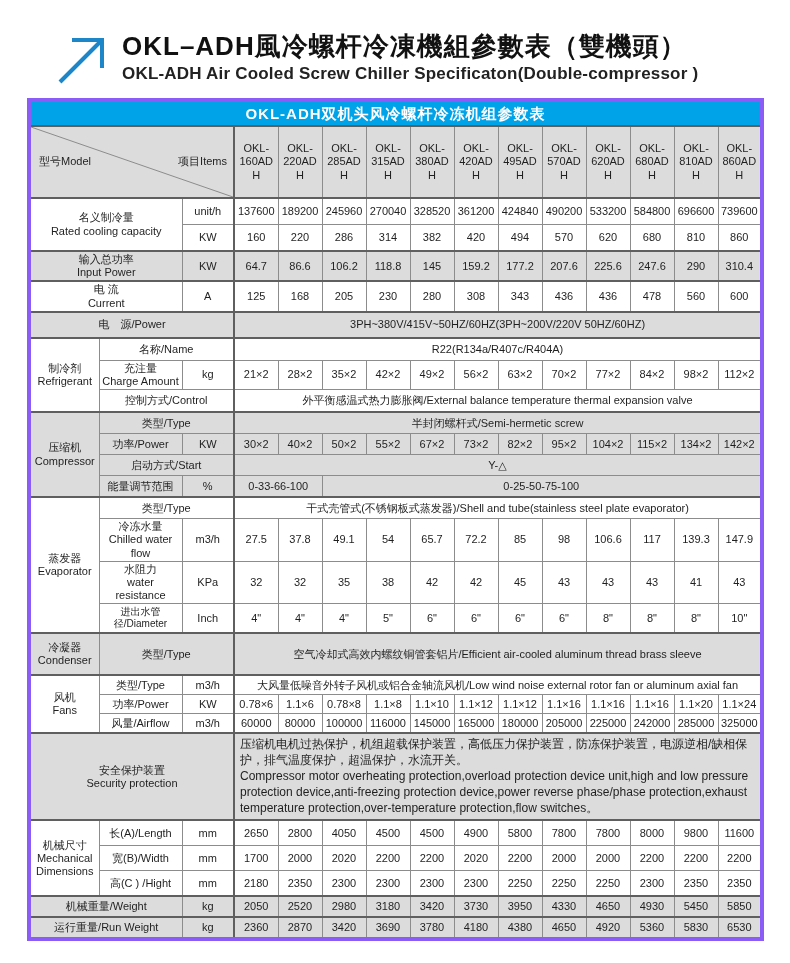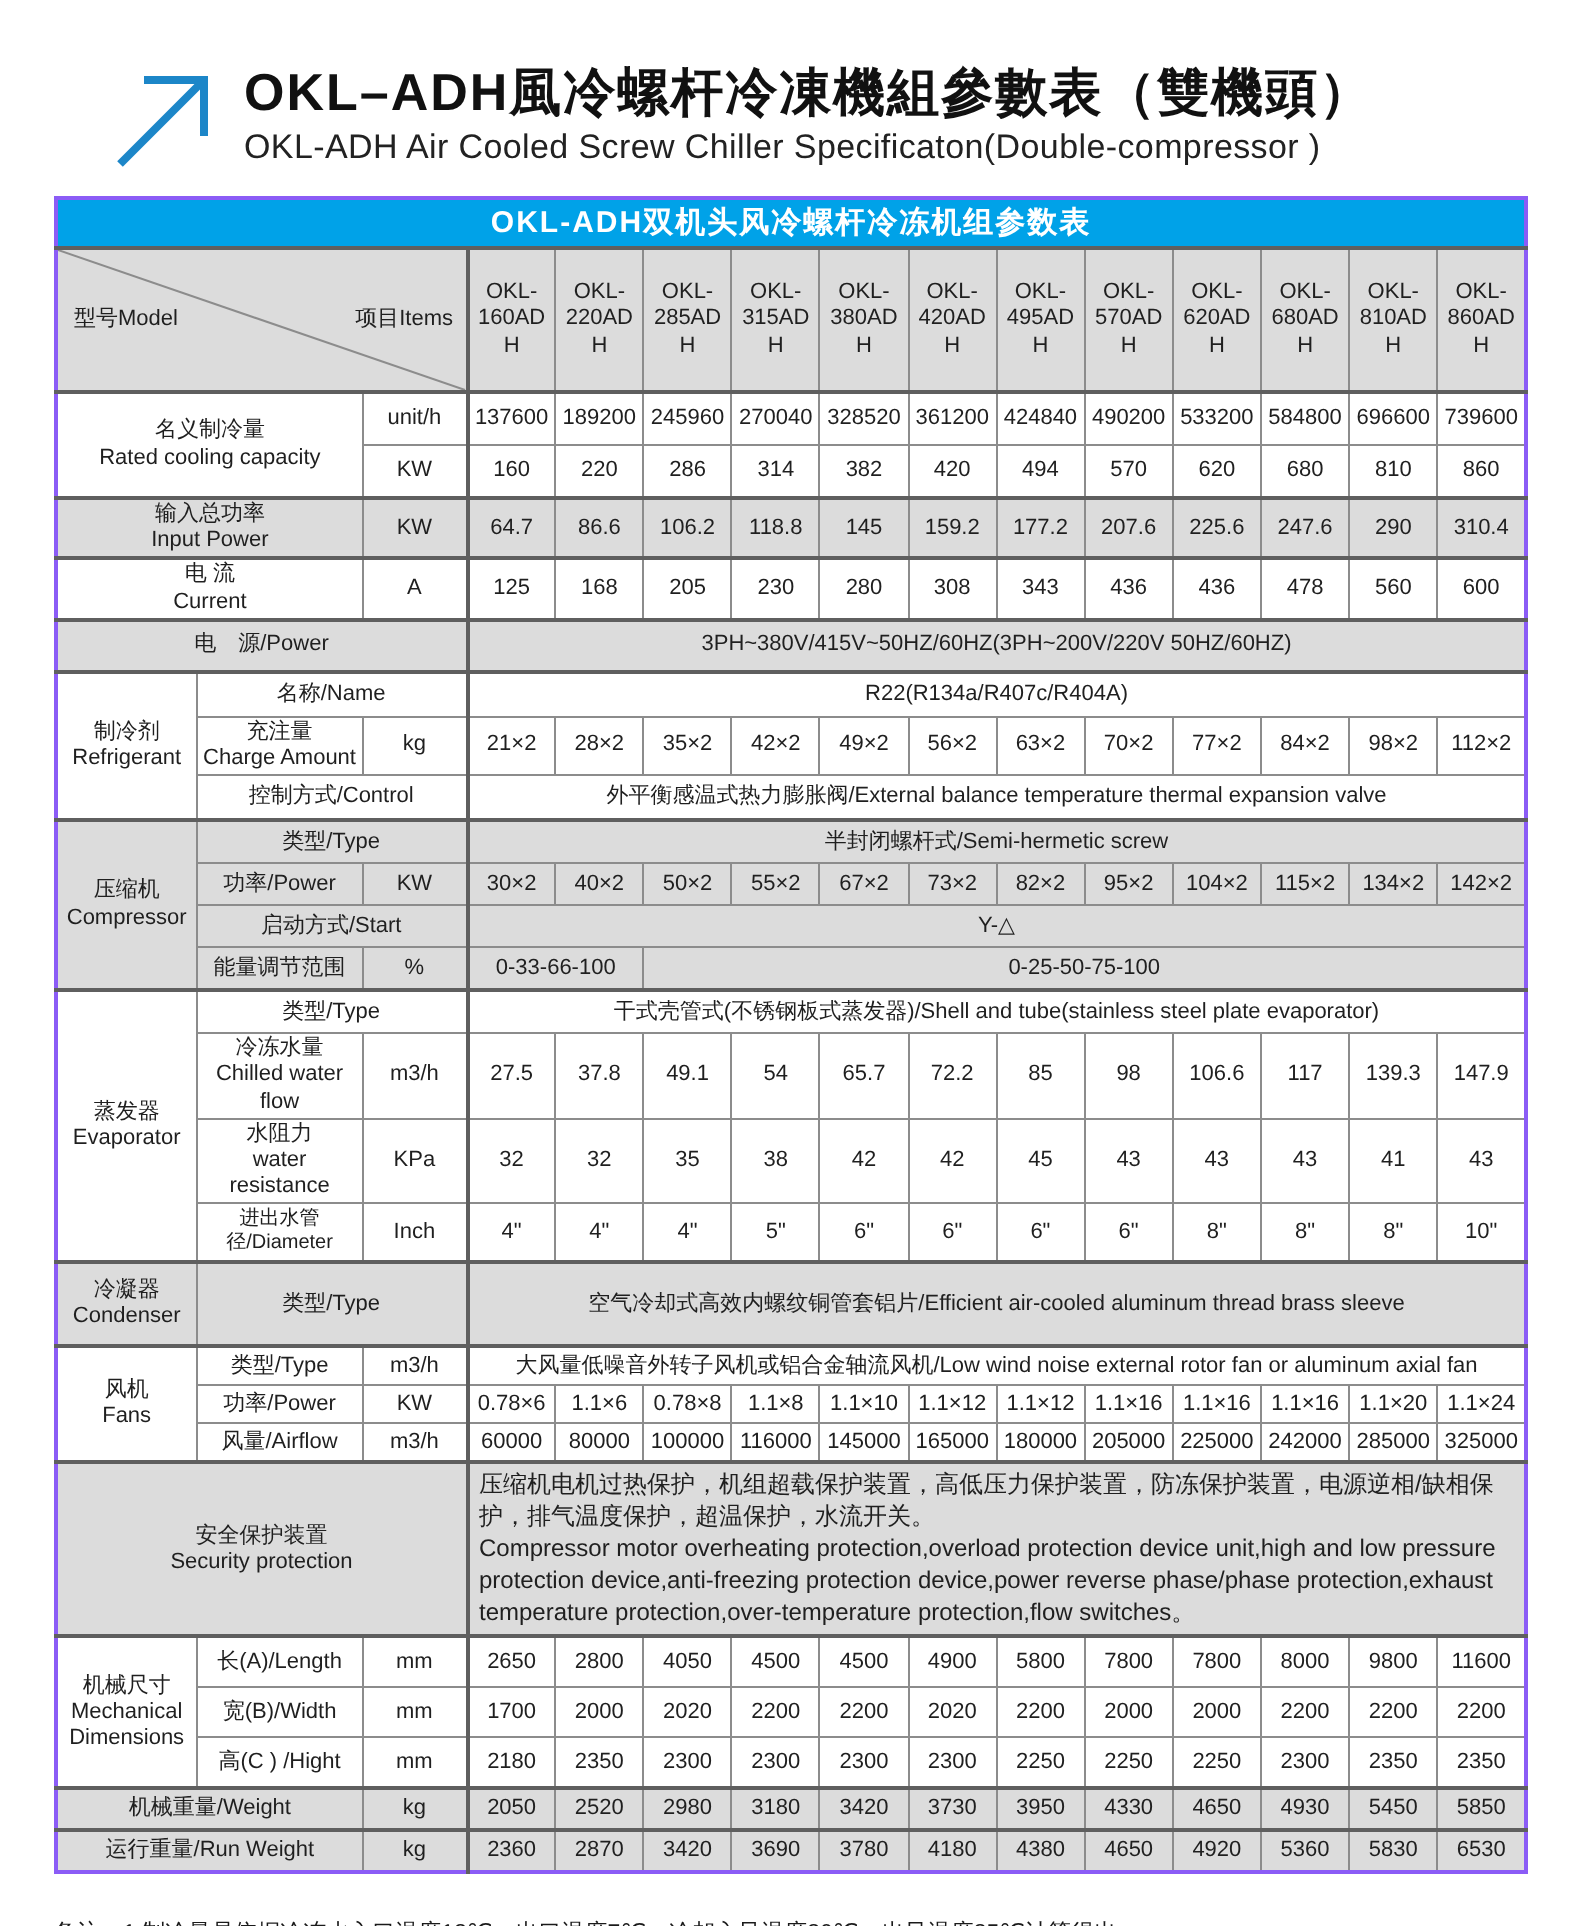--- a/index.html
+++ b/index.html
@@ -6,35 +6,35 @@
   body{
     width:790px;height:963px;background:#ffffff;
     font-family:"Liberation Sans","DejaVu Sans",sans-serif;
     color:#1f1f1f;position:relative;overflow:hidden;
   }
   
   .doc-header{display:flex;align-items:flex-start;padding:32px 0 0 56px;height:84px;box-sizing:border-box;}
   .logo-arrow{width:62px;height:56px;flex:0 0 62px;margin-top:2px;}
   .title-block{margin-left:4px;}
   .title-zh{font-size:26px;font-weight:bold;letter-spacing:1px;line-height:1.15;color:#111;}
-  .title-en{font-size:17px;font-weight:normal;color:#222;margin-top:2px;letter-spacing:0.2px;}
+  .title-en{font-size:17px;font-weight:bold;color:#222;margin-top:2px;letter-spacing:0.2px;}
   
   table.spec{
     border-collapse:collapse;table-layout:fixed;
     width:737px;margin:14px 0 0 27px;
     font-size:11px;line-height:1.2;
   }
   td{
     border:1px solid #8c8c8c;text-align:center;vertical-align:middle;
     padding:1px 1px;overflow:hidden;word-break:break-word;
   }
   tr.bg-g td{background:#dcdcdc;}
   tr.bg-w td{background:#ffffff;}
   tr.sec td{border-top:2px solid #5f5f5f;}
-  table.spec{border:2px solid #8b5cf6;}
+  table.spec{border:4px solid #8b5cf6;}
   td.vsep{border-right:2px solid #5f5f5f;}
   .banner-row td{
     background:#00a2e8 !important;color:#ffffff;font-weight:bold;
     font-size:15px;letter-spacing:1px;height:21px;
     border:1px solid #1d6fae;border-bottom:2px solid #5f5f5f;
   }
   .pre{white-space:pre-line;}
   td.lbl{padding:1px 2px;}
   td.small{font-size:10px;}
   .model-cell{white-space:pre-line;font-size:11px;}

